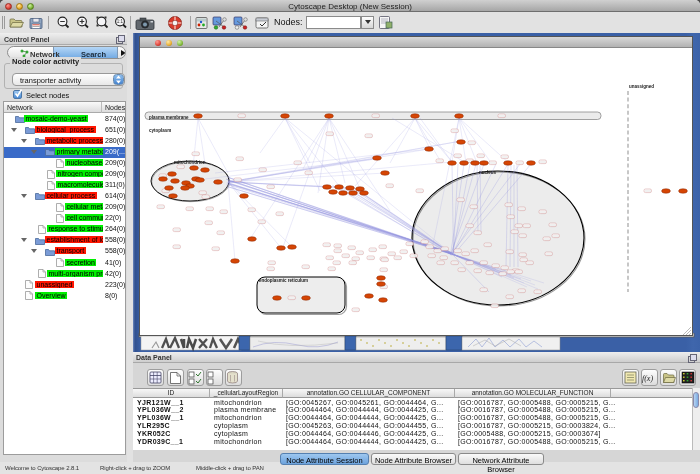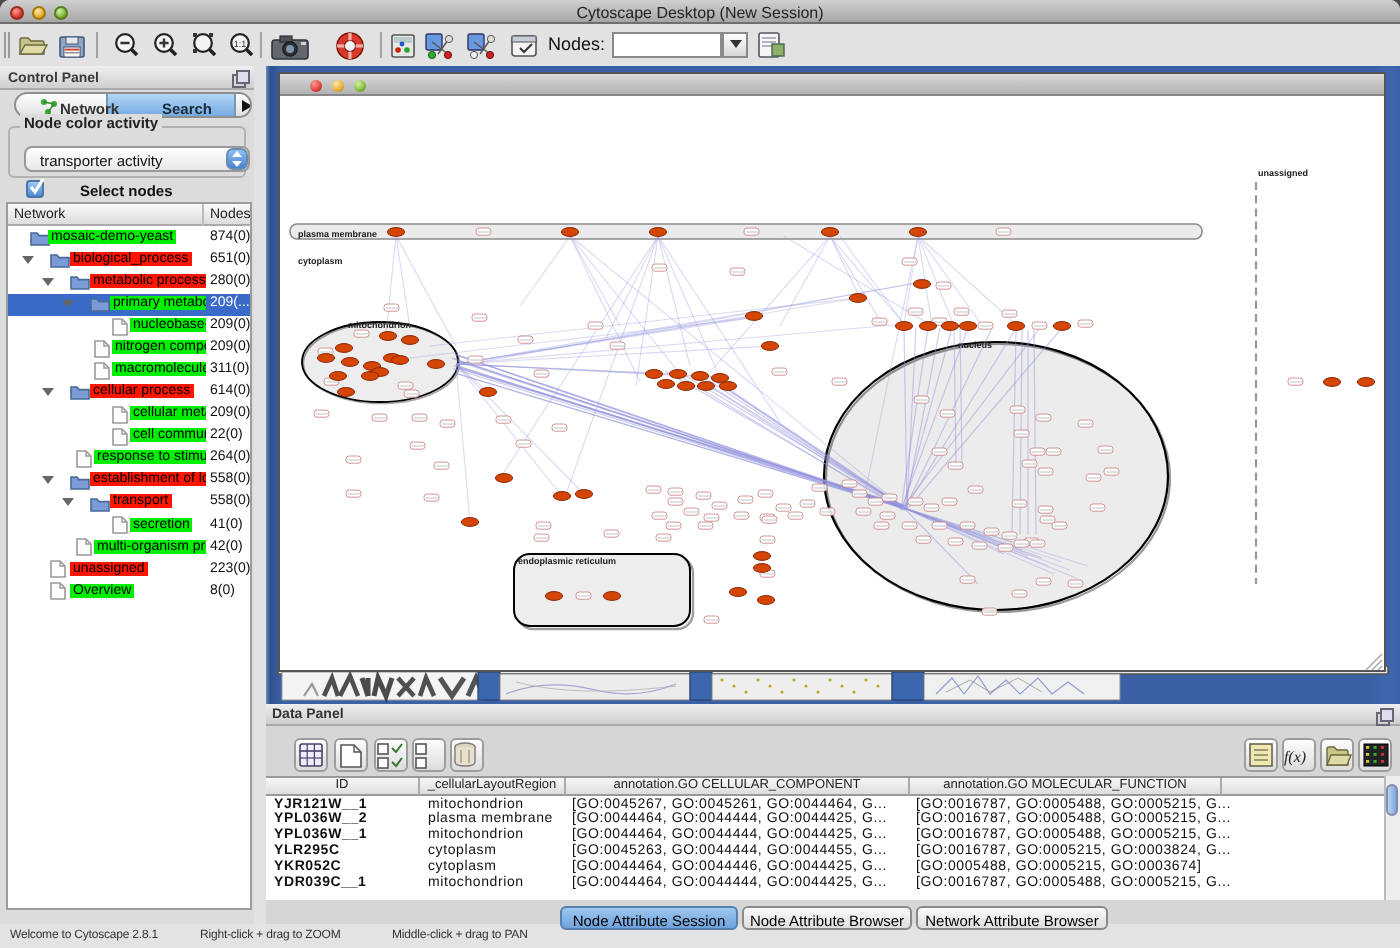--- a/index.html
+++ b/index.html
@@ -159,21 +159,21 @@
       <div class="abs" style="left:20px;top:42.5px;font-size:7.5px;color:#111;">transporter activity</div>
       <div class="abs" style="left:112.5px;top:40.5px;width:11.5px;height:11.5px;background:linear-gradient(#8fc0f0,#4583cf);border:1px solid #6a8cb0;border-radius:3.5px;"></div>
       <svg class="abs" style="left:114px;top:42px" width="9" height="9" viewBox="0 0 9 9">
         <path d="M4.5 0.5 L7 3.5 L2 3.5 Z" fill="#fff"></path>
         <path d="M4.5 8.5 L7 5.5 L2 5.5 Z" fill="#fff"></path>
       </svg>
       <div class="abs" style="left:13px;top:57px;width:9px;height:9px;background:linear-gradient(#9ec9f2,#4a8bd5);border:1px solid #4a76a8;border-radius:2px;"></div>
       <svg class="abs" style="left:13px;top:53.5px" width="11" height="12" viewBox="0 0 11 12">
         <path d="M2.5 6.5 L4.5 9 L8.5 2.5" fill="none" stroke="#fff" stroke-width="1.6"></path>
       </svg>
-      <div class="abs" style="left:40px;top:57.5px;font-size:7.5px;font-weight:bold;color:#111;">Select nodes</div>
+      <div class="abs" style="left:26px;top:57.5px;font-size:7.5px;font-weight:normal;color:#111;">Select nodes</div>
     </div>
 <div class="abs" style="left:3px;top:101px;width:123px;height:354px;background:#fff;border:1px solid #9c9c9c;overflow:hidden;font-size:7px;">
       <div style="position:absolute;left:0;top:0;width:123px;height:11px;background:linear-gradient(#fafafa,#dcdcdc);border-bottom:1px solid #aaa;color:#222;">
         <span style="position:absolute;left:3px;top:1.5px;">Network</span>
         <span style="position:absolute;left:101px;top:1.5px;">Nodes</span>
         <span style="position:absolute;left:97px;top:0;width:1px;height:11px;background:#bbb;"></span>
       </div>
       <div style="position:absolute;left:0;top:11.5px;width:123px;height:11.05px;">
         <svg style="position:absolute;left:10.5px;top:1.5px" width="10" height="8" viewBox="0 0 10 8">
           <path d="M0.5 7.5 L0.5 1.5 L3.5 1.5 L4.5 2.8 L9.5 2.8 L9.5 7.5 Z" fill="#7a9bd6" stroke="#4a6a9a" stroke-width="0.8"></path>
@@ -875,16 +875,16 @@
           <span style="position:absolute;left:153px;">[GO:0044464, GO:0044444, GO:0044425, G...</span>
           <span style="position:absolute;left:325px;">[GO:0016787, GO:0005488, GO:0005215, G...</span>
         </div>
       </div>
       <div class="abs" style="left:559px;top:36px;width:8px;height:62px;background:#eee;border-left:1px solid #bbb;"></div>
       <div class="abs" style="left:560px;top:40px;width:6px;height:16px;border-radius:3px;background:linear-gradient(90deg,#b7d3f2,#7aabe0);border:0.5px solid #88a;"></div>
     </div>
 <div id="statusbar" class="abs"></div>
 <div class="tab3 sel abs" style="left:280px;top:453px;width:89px;">Node Attribute Session</div>
 <div class="tab3 abs" style="left:371px;top:453px;width:85px;">Node Attribute Browser</div>
-<div class="tab3 abs" style="left:458px;top:453px;width:96px;">Network Attribute Browser</div>
+<div class="tab3 abs" style="left:458px;top:453px;width:86px;">Network Attribute Browser</div>
 <div class="stxt" style="left:5px;">Welcome to Cytoscape 2.8.1</div>
 <div class="stxt" style="left:100px;">Right-click + drag to ZOOM</div>
 <div class="stxt" style="left:196px;">Middle-click + drag to PAN</div>
 </div>
 </body></html>

